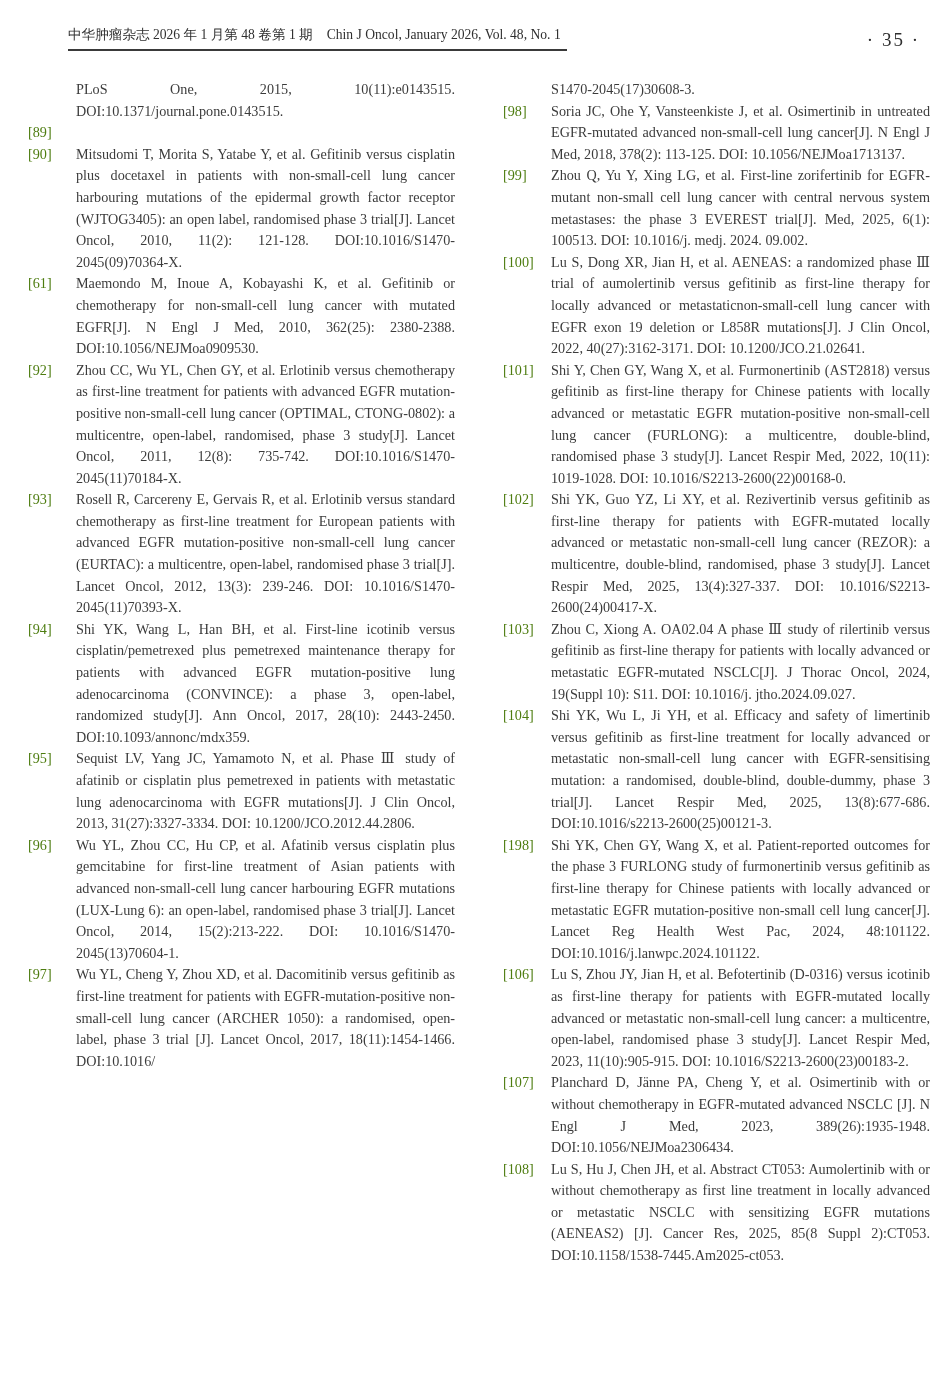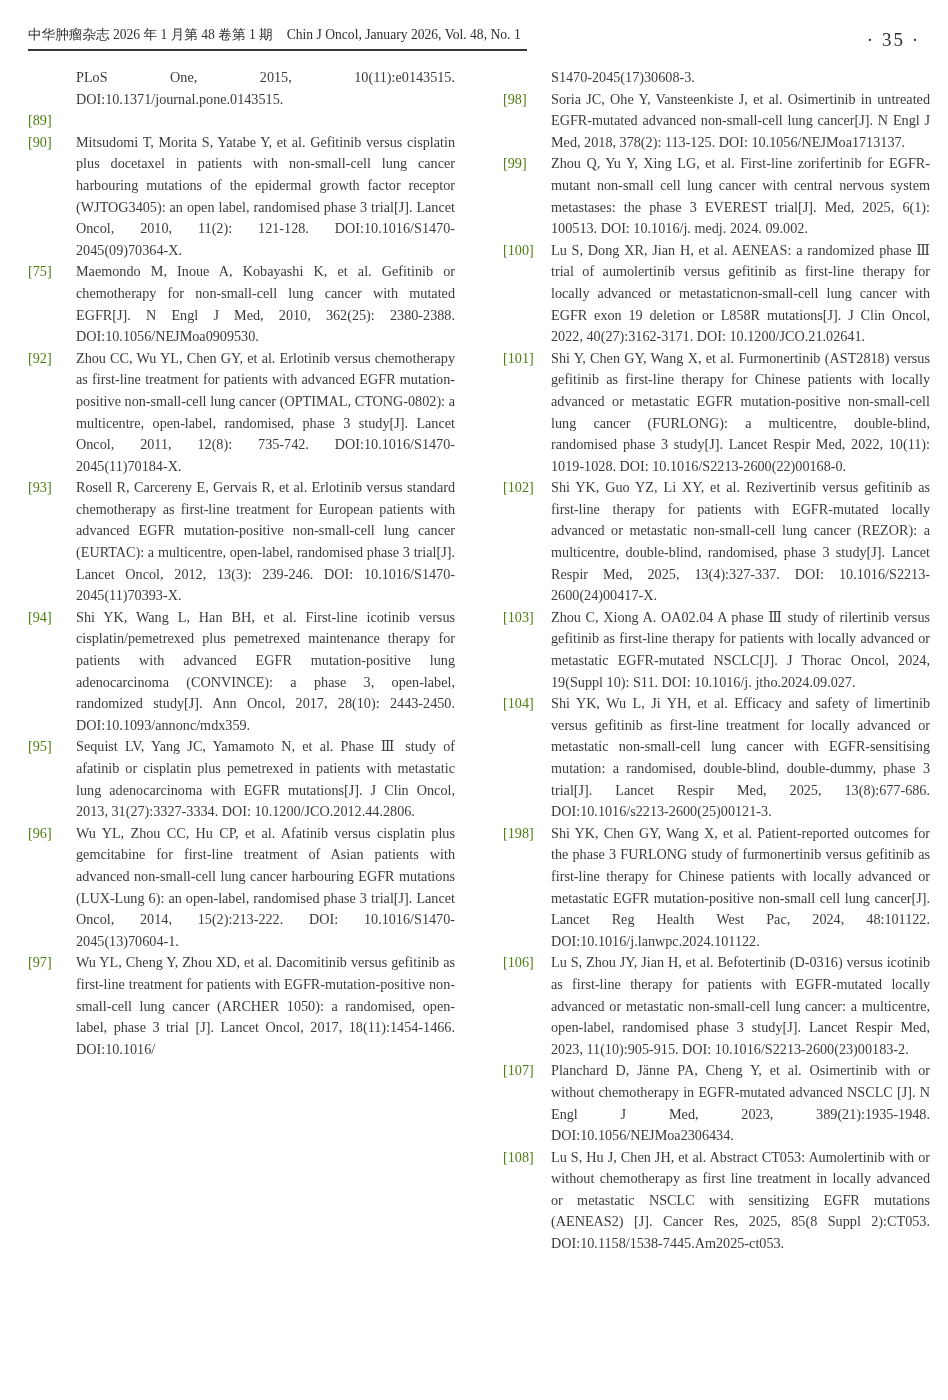--- a/index.html
+++ b/index.html
@@ -21,31 +21,32 @@
     align-items: flex-end;
     font-size: 13.6px;
     color: #2f2f2f;
   }
   .header-left {
     display: inline-block;
     border-bottom: 2px solid #3a3a3a;
     padding-bottom: 5px;
     padding-right: 6px;
     white-space: nowrap;
+    margin-left: 40px;
   }
   .header-left .en { margin-left: 14px; }
   .page-num {
     padding-right: 10px;
     letter-spacing: 2px;
     font-size: 19px;
   }
   .columns {
     display: flex;
     gap: 48px;
-    margin-top: 16px;
+    margin-top: 28px;
   }
   .col {
     width: 427px;
     flex: 0 0 427px;
   }
   .ref {
     display: flex;
     align-items: flex-start;
   }
   .ref-num {
@@ -85,21 +86,21 @@
         <div class="ref-text">PLoS One, 2015, 10(11):e0143515. DOI:10.1371/journal.pone.0143515.</div>
       </div>
       <div class="ref">
         <span class="ref-num">[89]</span>
       </div>
       <div class="ref">
         <span class="ref-num">[90]</span>
         <div class="ref-text">Mitsudomi T, Morita S, Yatabe Y, et al. Gefitinib versus cisplatin plus docetaxel in patients with non-small-cell lung cancer harbouring mutations of the epidermal growth factor receptor (WJTOG3405): an open label, randomised phase 3 trial[J]. Lancet Oncol, 2010, 11(2): 121-128. DOI:10.1016/S1470-2045(09)70364-X.</div>
       </div>
       <div class="ref">
-        <span class="ref-num">[75]</span>
+        <span class="ref-num">[61]</span>
         <div class="ref-text">Maemondo M, Inoue A, Kobayashi K, et al. Gefitinib or chemotherapy for non-small-cell lung cancer with mutated EGFR[J]. N Engl J Med, 2010, 362(25): 2380-2388. DOI:10.1056/NEJMoa0909530.</div>
       </div>
       <div class="ref">
         <span class="ref-num">[92]</span>
         <div class="ref-text">Zhou CC, Wu YL, Chen GY, et al. Erlotinib versus chemotherapy as first-line treatment for patients with advanced EGFR mutation-positive non-small-cell lung cancer (OPTIMAL, CTONG-0802): a multicentre, open-label, randomised, phase 3 study[J]. Lancet Oncol, 2011, 12(8): 735-742. DOI:10.1016/S1470-2045(11)70184-X.</div>
       </div>
       <div class="ref">
         <span class="ref-num">[93]</span>
         <div class="ref-text">Rosell R, Carcereny E, Gervais R, et al. Erlotinib versus standard chemotherapy as first-line treatment for European patients with advanced EGFR mutation-positive non-small-cell lung cancer (EURTAC): a multicentre, open-label, randomised phase 3 trial[J]. Lancet Oncol, 2012, 13(3): 239-246. DOI: 10.1016/S1470-2045(11)70393-X.</div>
       </div>
@@ -157,21 +158,21 @@
       <div class="ref">
         <span class="ref-num">[198]</span>
         <div class="ref-text">Shi YK, Chen GY, Wang X, et al. Patient-reported outcomes for the phase 3 FURLONG study of furmonertinib versus gefitinib as first-line therapy for Chinese patients with locally advanced or metastatic EGFR mutation-positive non-small cell lung cancer[J]. Lancet Reg Health West Pac, 2024, 48:101122. DOI:10.1016/j.lanwpc.2024.101122.</div>
       </div>
       <div class="ref">
         <span class="ref-num">[106]</span>
         <div class="ref-text">Lu S, Zhou JY, Jian H, et al. Befotertinib (D-0316) versus icotinib as first-line therapy for patients with EGFR-mutated locally advanced or metastatic non-small-cell lung cancer: a multicentre, open-label, randomised phase 3 study[J]. Lancet Respir Med, 2023, 11(10):905-915. DOI: 10.1016/S2213-2600(23)00183-2.</div>
       </div>
       <div class="ref">
         <span class="ref-num">[107]</span>
-        <div class="ref-text">Planchard D, Jänne PA, Cheng Y, et al. Osimertinib with or without chemotherapy in EGFR-mutated advanced NSCLC [J]. N Engl J Med, 2023, 389(21):1935-1948. DOI:10.1056/NEJMoa2306434.</div>
+        <div class="ref-text">Planchard D, Jänne PA, Cheng Y, et al. Osimertinib with or without chemotherapy in EGFR-mutated advanced NSCLC [J]. N Engl J Med, 2023, 389(26):1935-1948. DOI:10.1056/NEJMoa2306434.</div>
       </div>
       <div class="ref">
         <span class="ref-num">[108]</span>
         <div class="ref-text">Lu S, Hu J, Chen JH, et al. Abstract CT053: Aumolertinib with or without chemotherapy as first line treatment in locally advanced or metastatic NSCLC with sensitizing EGFR mutations (AENEAS2) [J]. Cancer Res, 2025, 85(8 Suppl 2):CT053. DOI:10.1158/1538-7445.Am2025-ct053.</div>
       </div>
     </div>
 
   </div>
 </div>
 

